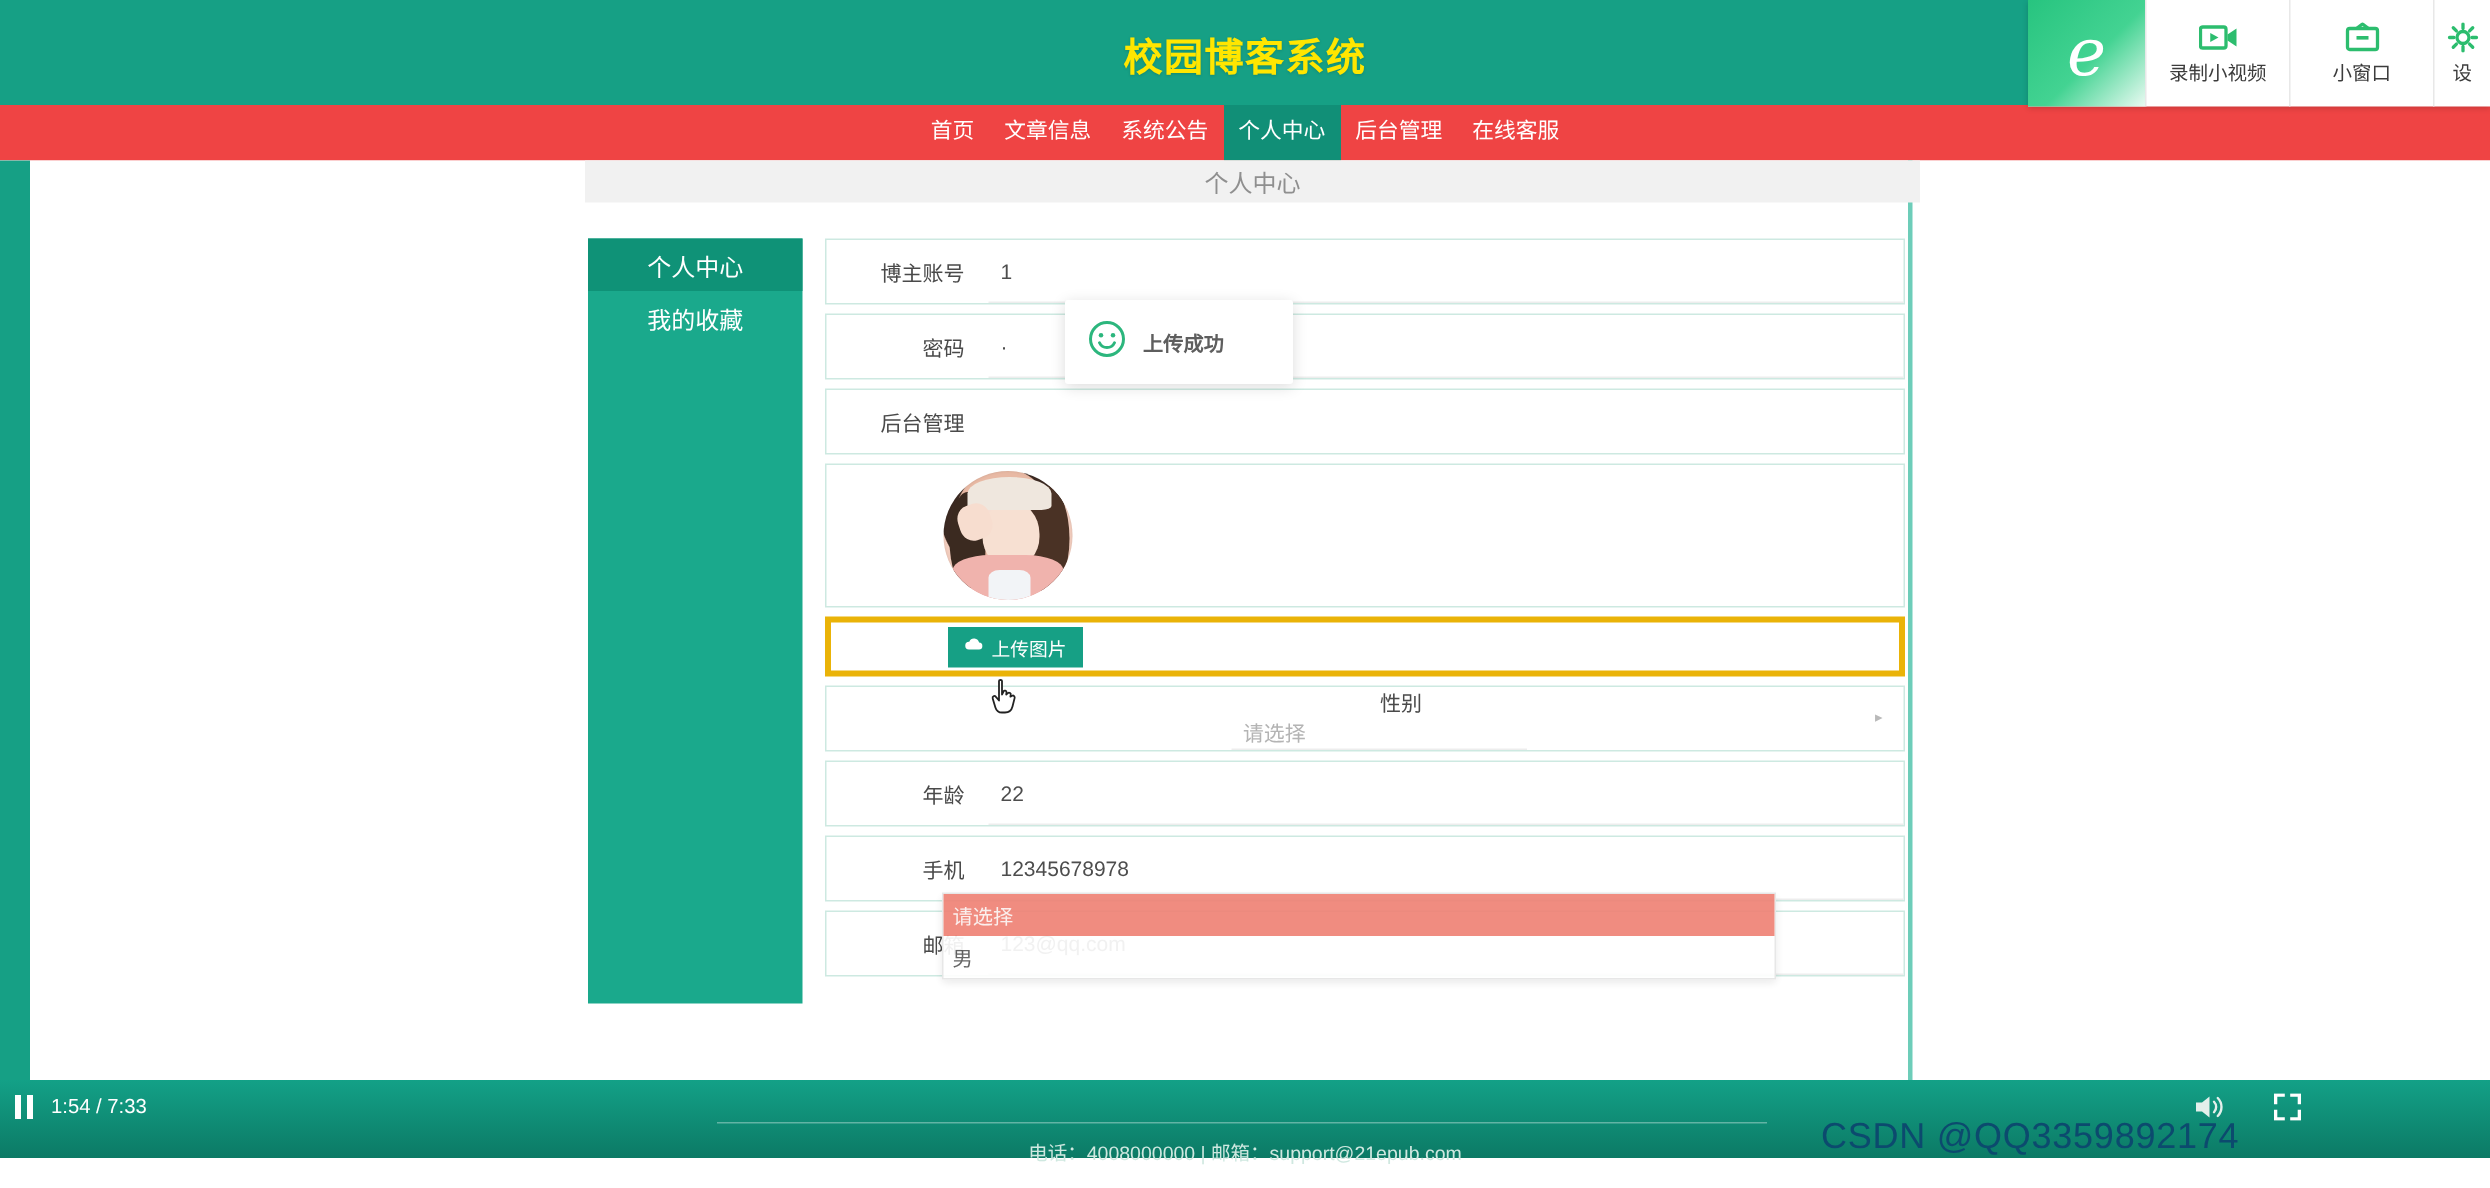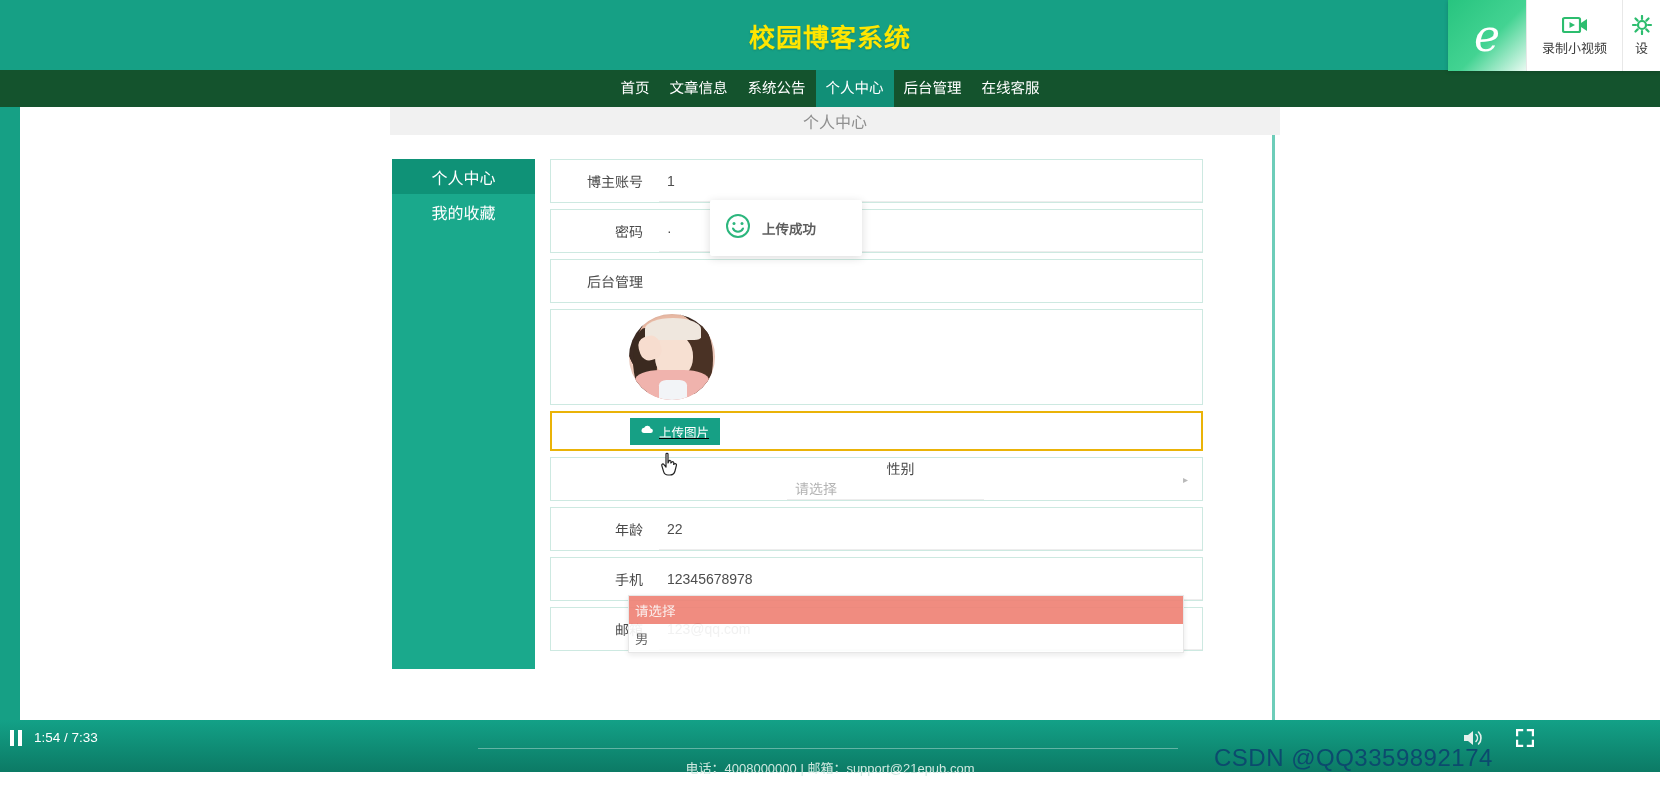--- a/index.html
+++ b/index.html
@@ -40,21 +40,21 @@
     justify-content: center; gap: 3px; border-left: 1px solid #e8e8e8;
     padding: 0 4px;
   }
   .browser-tool:first-of-type { border-left: none; }
   .browser-tool .bt-label { font-size: 13px; color: #3c3c3c; white-space: nowrap; }
   .browser-tool svg { display: block; }
 
   
   .navbar {
     position: absolute; left: 0; top: 70px; width: 1660px; height: 37px;
-    background: #14532d; display: flex; align-items: center; justify-content: center;
+    background: #ef4444; display: flex; align-items: center; justify-content: center;
   }
   .navbar .nav-item {
     color: #ffffff; font-size: 14.5px; padding: 9px 10px; line-height: 19px;
     cursor: pointer; white-space: nowrap;
   }
   .navbar .nav-item.active { background: #118f77; }
 
   
   .page {
     position: absolute; left: 0; top: 107px; width: 1660px; height: 613px;
@@ -78,21 +78,21 @@
     position: absolute; left: 392px; top: 52px; width: 143px; height: 510px;
     background: #1aa98c;
   }
   .side-menu .smi {
     height: 35px; display: flex; align-items: center; justify-content: center;
     color: #ffffff; font-size: 16px; cursor: pointer;
   }
   .side-menu .smi.active { background: #0f9277; }
 
   
-  .form-area { position: absolute; left: 550px; top: 52px; width: 653px; }
+  .form-area { position: absolute; left: 550px; top: 52px; width: 720px; }
   .frow {
     border: 1px solid #cde9e1; background: #fff; height: 44px; margin-bottom: 6px;
     display: flex; align-items: center; padding-left: 18px;
   }
   .frow .flabel {
     width: 90px; text-align: right; padding-right: 16px; font-size: 14px; color: #4a4a4a;
   }
   .frow .finput {
     flex: 1; height: 42px; border: none; border-bottom: 1px solid #ededed;
     font-size: 14px; color: #4d4d4d; padding: 0 8px;
@@ -111,22 +111,22 @@
   }
   .avatar .hair-l { position:absolute; left:4px; top:14px; width:24px; height:64px; background:#3b2a20; border-radius:50% 40% 40% 50%; }
   .avatar .hair-r { position:absolute; right:2px; top:10px; width:30px; height:70px; background:#4a3225; border-radius:40% 50% 50% 40%; }
   .avatar .face   { position:absolute; left:26px; top:20px; width:38px; height:44px; background:#f7e0d2; border-radius:50% 50% 46% 46%; }
   .avatar .cap    { position:absolute; left:16px; top:4px; width:56px; height:22px; background:#efe7de; border-radius:50% 50% 12% 12%; }
   .avatar .hand   { position:absolute; left:10px; top:22px; width:22px; height:24px; background:#f7ddcf; border-radius:40%; transform:rotate(-18deg); }
   .avatar .coat   { position:absolute; left:6px; bottom:0; width:74px; height:30px; background:#f0b3ad; border-radius:34% 34% 0 0; }
   .avatar .shirt  { position:absolute; left:30px; bottom:0; width:28px; height:20px; background:#f2f4f7; border-radius:26% 26% 0 0; }
 
   .upload-row {
-    border: 2px solid #eab308; background: #fff; height: 40px; margin-bottom: 6px;
-    display: flex; align-items: center; padding-left: 78px; text-decoration: underline;
+    border: 4px solid #eab308; background: #fff; height: 40px; margin-bottom: 6px;
+    display: flex; align-items: center; padding-left: 78px;
   }
   .btn-upload {
     background: #16a085; color: #fff; border: none; height: 27px;
     padding: 0 11px; font-size: 12.5px; cursor: pointer;
     display: inline-flex; align-items: center; gap: 5px;
     font-family: "Liberation Sans", sans-serif;
   }
 
   .select-caret {
     position: absolute; right: 14px; top: 50%; transform: translateY(-50%);
@@ -219,20 +219,30 @@
     </div>
     <div class="browser-tool">
       <span>
         <svg width="26" height="20" viewBox="0 0 26 20">
           <rect x="1" y="3" width="17" height="14" rx="1.5" fill="none" stroke="#2cbd6e" stroke-width="2.2"></rect>
           <path d="M19 8 L25 4 L25 16 L19 12 Z" fill="#2cbd6e"></path>
           <path d="M7.5 7 L13 10 L7.5 13 Z" fill="#2cbd6e"></path>
         </svg>
       </span>
       <span class="bt-label">录制小视频</span>
+    </div>
+    <div class="browser-tool">
+      <span>
+        <svg width="24" height="20" viewBox="0 0 24 20">
+          <rect x="2" y="4" width="20" height="14" rx="1.5" fill="none" stroke="#2cbd6e" stroke-width="2.2"></rect>
+          <path d="M8 4 L12 1 L16 4" fill="none" stroke="#2cbd6e" stroke-width="2.2"></path>
+          <rect x="8" y="9" width="8" height="2.4" fill="#2cbd6e"></rect>
+        </svg>
+      </span>
+      <span class="bt-label">小窗口</span>
     </div>
     <div class="browser-tool" style="width:38px;">
       <span>
         <svg width="22" height="20" viewBox="0 0 22 20">
           <circle cx="11" cy="10" r="4" fill="none" stroke="#2cbd6e" stroke-width="2.2"></circle>
           <path d="M11 1 L11 4 M11 16 L11 19 M2 10 L5 10 M17 10 L20 10 M4.5 3.5 L6.6 5.6 M15.4 14.4 L17.5 16.5 M17.5 3.5 L15.4 5.6 M6.6 14.4 L4.5 16.5" stroke="#2cbd6e" stroke-width="2.2" stroke-linecap="round"></path>
         </svg>
       </span>
       <span class="bt-label">设</span>
     </div>

